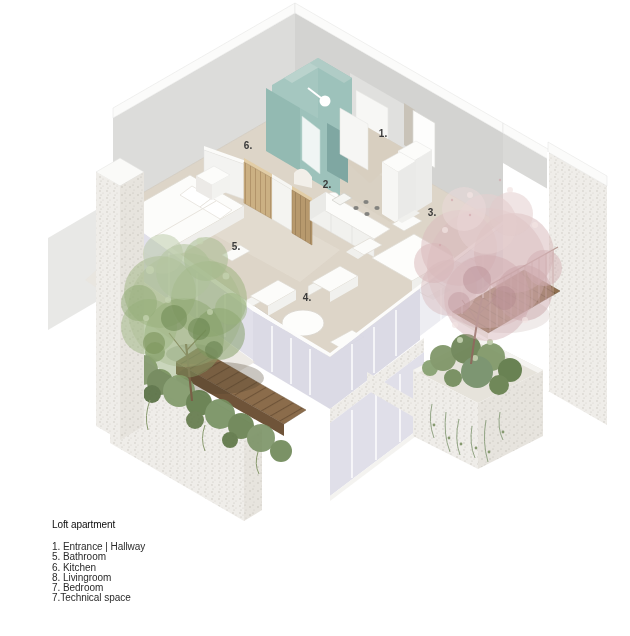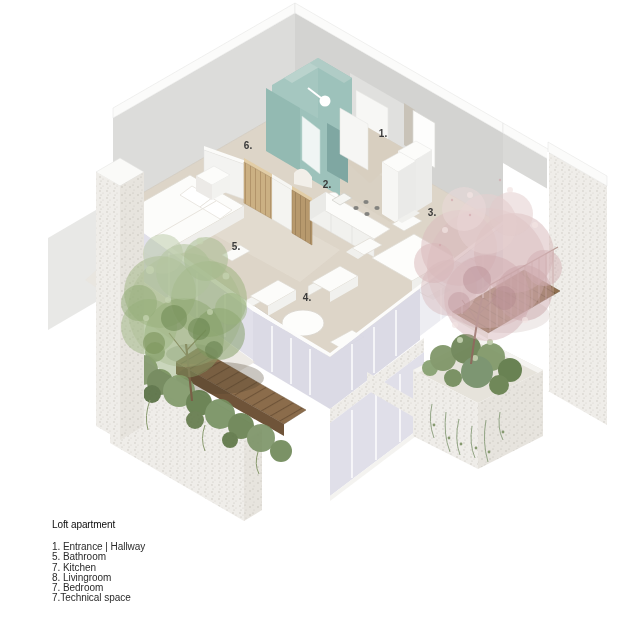--- a/index.html
+++ b/index.html
@@ -386,17 +386,17 @@
     <text class="marker" x="307" y="301" text-anchor="middle">4.</text>
     <text class="marker" x="236" y="250" text-anchor="middle">5.</text>
     <text class="marker" x="248" y="149" text-anchor="middle">6.</text>
   </g>
 </svg>
 
 <div class="legend">
   <div class="legend-title">Loft apartment</div>
   <div class="legend-line">1. Entrance | Hallway</div>
   <div class="legend-line">5. Bathroom</div>
-  <div class="legend-line">7. Kitchen</div>
+  <div class="legend-line">6. Kitchen</div>
   <div class="legend-line">8. Livingroom</div>
   <div class="legend-line">7. Bedroom</div>
   <div class="legend-line">7.Technical space</div>
 </div>
 
 </body></html>

